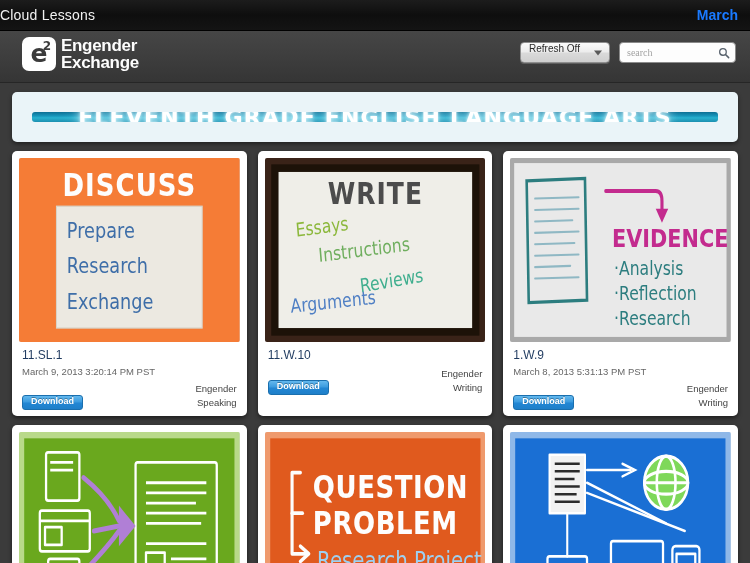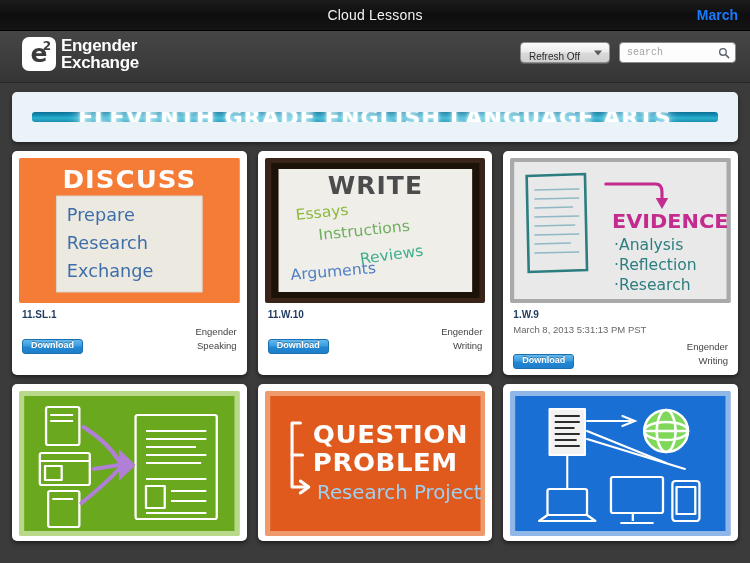--- a/index.html
+++ b/index.html
@@ -9,21 +9,21 @@
     font-family: "Liberation Sans", sans-serif;
     background: #3b3b3b;
   }
 
   
   .titlebar {
     position: relative;
     height: 31px;
     background: linear-gradient(to bottom, #1c1c1c 0%, #0e0e0e 50%, #141414 100%);
     border-bottom: 1px solid #000;
-    display: flex; align-items: center; justify-content: center;
+    display: flex; align-items: center; justify-content: flex-start;
   }
   .titlebar-title {
     color: #f2f2f2; font-size: 14px; letter-spacing: .2px;
   }
   .titlebar-done {
     position: absolute; right: 12px; top: 50%; transform: translateY(-50%);
     color: #1a7aff; font-size: 14px; font-weight: bold; cursor: pointer;
   }
 
   
@@ -62,41 +62,41 @@
   .controls {
     position: absolute; right: 14px; top: 11px;
     display: flex; align-items: center; gap: 9px;
   }
   .select {
     position: relative;
     height: 21px; border-radius: 4px;
     background: linear-gradient(to bottom, #fbfbfb 0%, #ececec 48%, #dadada 52%, #cfcfcf 100%);
     border: 1px solid #8e8e8e;
     box-shadow: 0 1px 0 rgba(255,255,255,.18);
-    display: flex; align-items: flex-end;
+    display: flex; align-items: flex-start;
     font-size: 10px; color: #2b2b2b;
     padding: 0 20px 0 8px; cursor: pointer;
   }
   .select.refresh { width: 90px; }
   .select.filter { width: 180px; }
   .select .caret {
     position: absolute; right: 7px; top: 50%; transform: translateY(-50%);
     width: 0; height: 0;
     border-left: 4px solid transparent; border-right: 4px solid transparent;
     border-top: 5px solid #5a5a5a;
   }
   .searchbox {
     position: relative;
     width: 117px; height: 21px; border-radius: 4px;
     background: #fdfdfd; border: 1px solid #8a8a8a;
     display: flex; align-items: center; padding: 0 22px 0 7px;
   }
   .searchbox input {
     border: 0; outline: 0; width: 100%;
-    font-family: Liberation Mono, monospace;
+    font-family: Liberation Serif, serif;
     font-size: 10px; color: #333; background: transparent;
   }
   .searchbox input::placeholder { color: #a3a3a3; }
   .search-icon {
     position: absolute; right: 5px; top: 50%; transform: translateY(-50%);
     width: 12px; height: 12px;
   }
 
   
   .banner-wrap { padding: 9px 12px 0 12px; }
@@ -129,29 +129,29 @@
     grid-template-columns: repeat(3, 1fr);
     gap: 11px 11px;
   }
   .card {
     background: #ffffff;
     border-radius: 5px;
     box-shadow: 0 2px 4px rgba(0,0,0,.5);
     padding: 7px 7px 6px 7px;
   }
   .thumb {
-    width: 100%; height: 145px;
+    width: 100%; height: 184px;
     border-radius: 2px; overflow: hidden;
     position: relative;
     background: #ddd;
   }
   .thumb svg { display: block; width: 100%; height: 100%; }
   .meta { padding: 5px 3px 0 3px; }
   .meta-code {
-    font-size: 10px; font-weight: bold; color: #1f3a5f; line-height: 1.4;
+    font-size: 12px; font-weight: normal; color: #1f3a5f; line-height: 1.4;
   }
   .meta-date {
     font-size: 9.5px; color: #666; line-height: 1.6; white-space: nowrap;
   }
   .meta-row {
     display: flex; align-items: flex-end; justify-content: space-between;
     margin-top: 3px;
   }
   .dl-btn {
     display: inline-flex; align-items: center; gap: 5px;
@@ -224,20 +224,21 @@
         <rect width="212" height="145" fill="#f57c36"></rect>
         <text x="106" y="30" text-anchor="middle" fill="#fdfdfd" font-family="DejaVu Sans, sans-serif" font-size="25" font-weight="bold" letter-spacing="1">DISCUSS</text>
         <rect x="36" y="38" width="140" height="96" fill="#ece9e1" stroke="#d8d3c8" stroke-width="1"></rect>
         <text x="46" y="63" fill="#3e6ea8" font-family="DejaVu Sans, sans-serif" font-size="17">Prepare</text>
         <text x="46" y="91" fill="#3e6ea8" font-family="DejaVu Sans, sans-serif" font-size="17">Research</text>
         <text x="46" y="119" fill="#3e6ea8" font-family="DejaVu Sans, sans-serif" font-size="17">Exchange</text>
       </svg>
     </div>
     <div class="meta">
       <div class="meta-code">11.SL.1</div>
+      <div class="meta-date">March 9, 2013 3:20:14 PM PST</div>
       <div class="meta-row">
         <div class="dl-btn">
           <span>Download</span>
           <span class="tri"></span>
         </div>
         <div class="publisher">
           <div>Engender</div>
           <div>Speaking</div>
         </div>
       </div>

